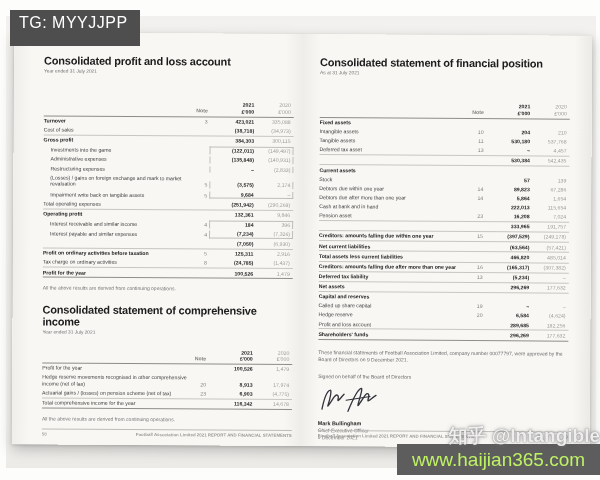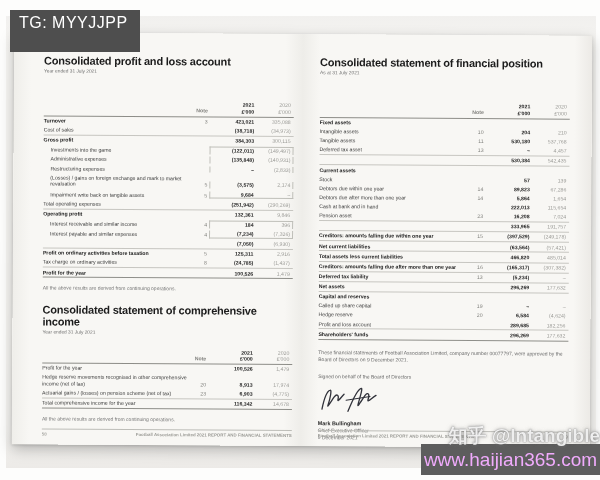--- a/index.html
+++ b/index.html
@@ -43,23 +43,23 @@
   .pfoot{position:absolute;left:0;right:0;bottom:0;display:flex;justify-content:space-between;
          border-top:1px solid #bdbdb8;padding-top:2.5px;font-size:4.4px;color:#8a8a85;}
   .pfoot .cap{font-weight:bold;color:#9b9b96;}
   .para{font-size:5px;color:#6b6b6b;line-height:1.5;margin-top:9px;}
   .signedline{font-size:5px;color:#6b6b6b;margin-top:9px;}
   .sig{margin-top:6px;height:30px;}
   .sigmeta{margin-top:4px;font-size:5px;color:#6f6f6f;line-height:1.5;}
   .signame{font-weight:bold;color:#2a2a2a;font-size:5.4px;}
   
   #banner{position:absolute;left:10px;top:10px;background:#4e4e4e;color:#fff;
-          font-size:16px;padding:4px 12px 20px 9px;letter-spacing:.5px;z-index:10;}
-  #sitebar{position:absolute;right:0;bottom:5px;width:179px;height:31px;background:#5d5d5d;
-           color:#f0abfc;font-size:19px;display:flex;align-items:center;justify-content:center;z-index:11;}
+          font-size:16px;padding:4px 12px 14px 9px;letter-spacing:.5px;z-index:10;}
+  #sitebar{position:absolute;right:0;bottom:5px;width:203px;height:31px;background:#5d5d5d;
+           color:#bef264;font-size:19px;display:flex;align-items:center;justify-content:center;z-index:11;}
   #zhihu{position:absolute;right:0px;top:423px;font-size:19px;font-weight:bold;z-index:12;
          color:rgba(255,255,255,.88);white-space:nowrap;
          text-shadow:0 0 1px rgba(110,110,110,.95),0 0 3px rgba(110,110,110,.55),0 0 5px rgba(140,140,140,.4);}
 </style>
 </head>
 <body>
 
 <div id="canvas">
   <div id="photo"></div>
 

